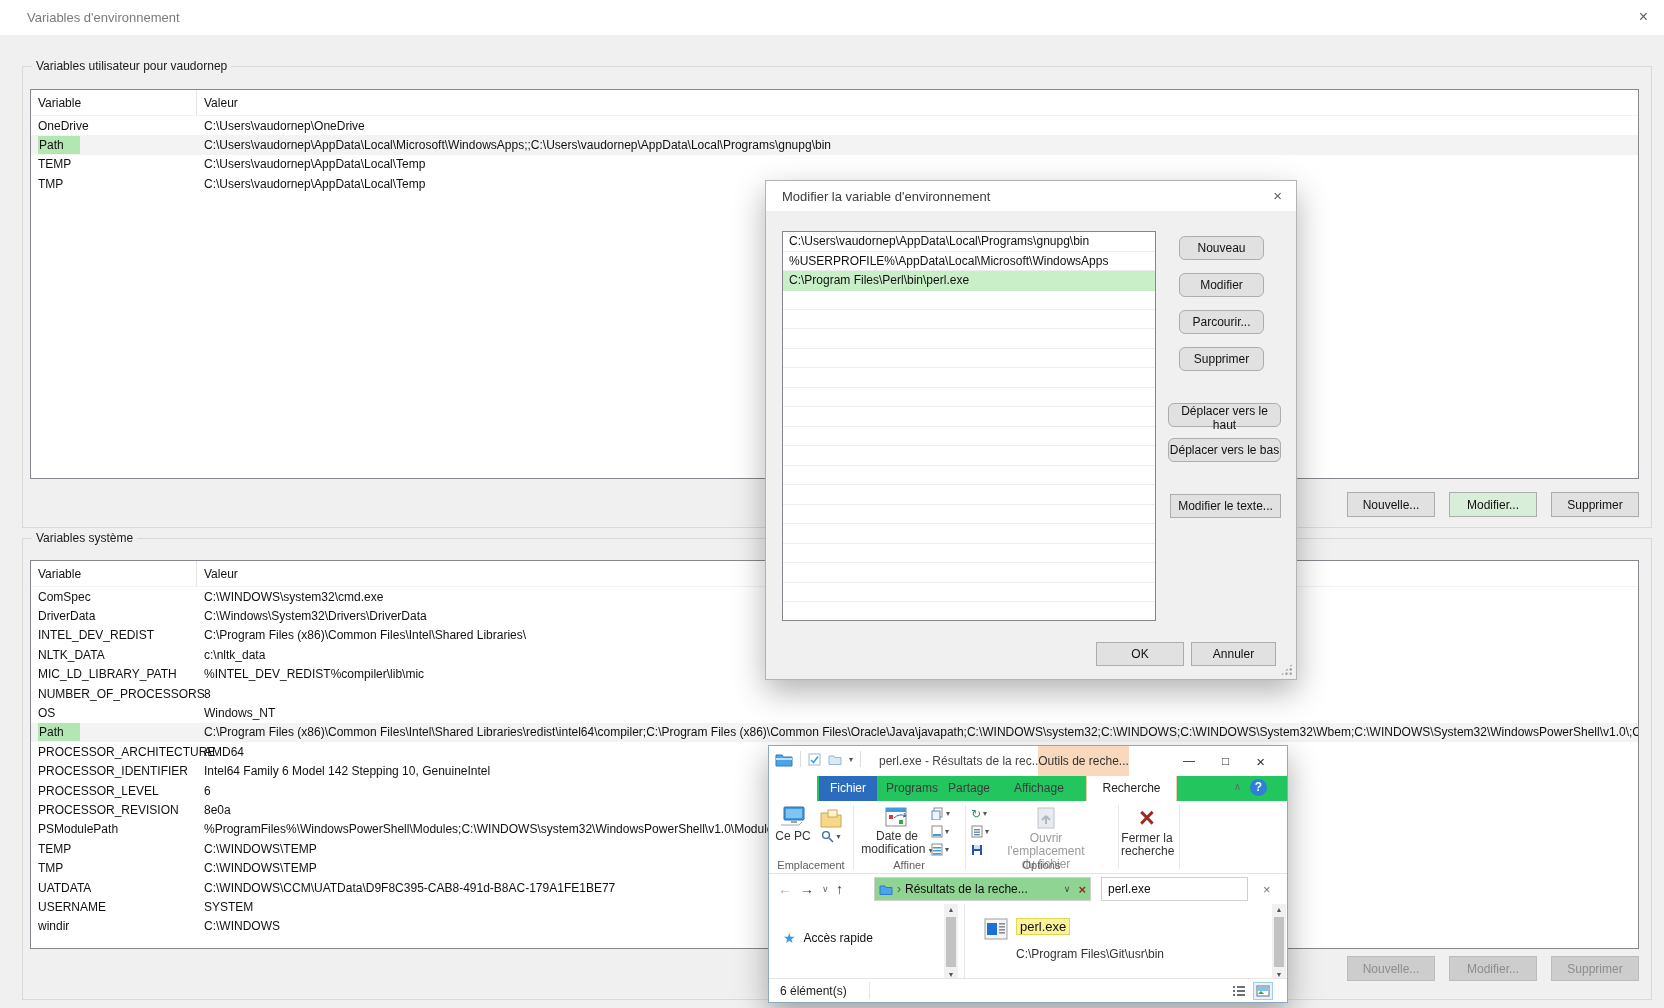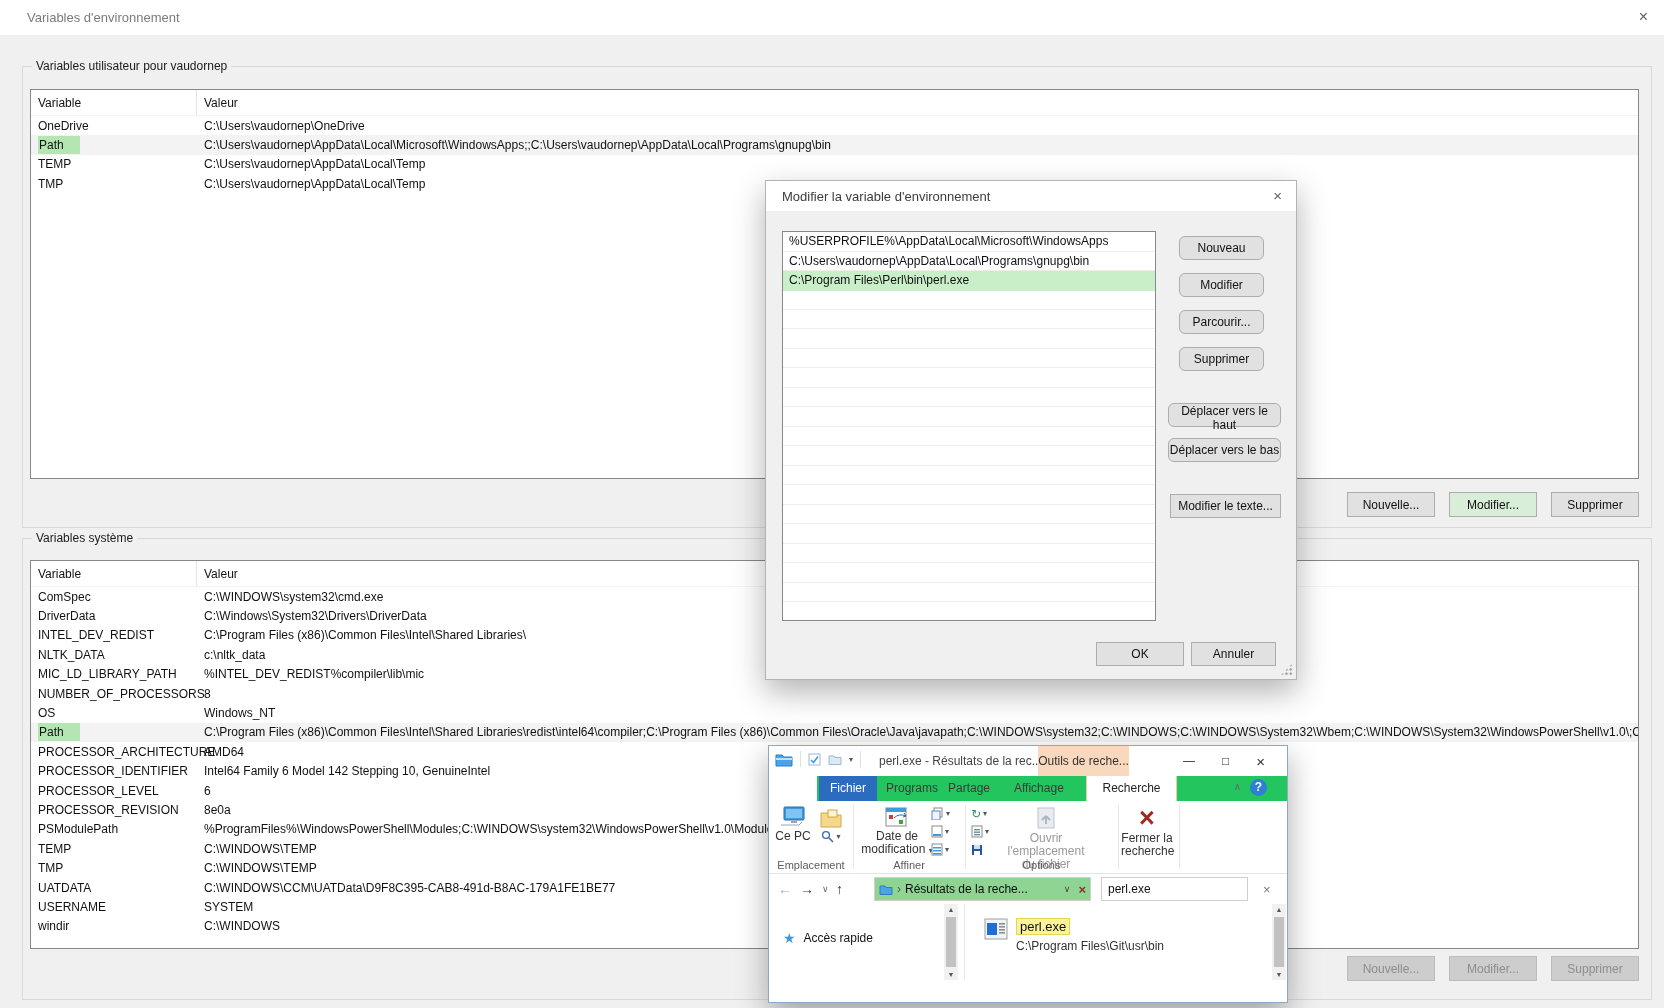--- a/index.html
+++ b/index.html
@@ -98,21 +98,21 @@
   .ex-nav-item { position:absolute; left:14px; top:26px; display:flex; align-items:center; gap:8px; }
   .qa-star { color:#3f9bdc; font-size:14px; }
   .scrollbar { position:absolute; top:0; width:14px; height:100%; background:#f1f1f1; font-size:7px; color:#555; text-align:center; }
   .scrollbar .up { position:absolute; top:2px; left:0; right:0; }
   .scrollbar .dn { position:absolute; bottom:2px; left:0; right:0; }
   .scrollbar .thumb { position:absolute; top:13px; bottom:13px; left:2px; right:2px; background:#c2c2c2; }
   .sb-nav { left:175px; } .sb-main { right:1px; }
   .pane-div { position:absolute; left:195px; top:0; width:1px; height:100%; background:#e8e8e8; }
   .result-item { position:absolute; left:215px; top:14px; display:flex; gap:8px; }
   .result-name { display:inline-block; background:#fbf29c; border:1px solid #e3d653; padding:0 3px; font-size:13px; color:#111; }
-  .result-path { margin-top:4px; font-size:12px; color:#333; white-space:nowrap; }
+  .result-path { margin-top:12px; font-size:12px; color:#333; white-space:nowrap; }
   .ex-status { position:absolute; bottom:0; left:0; right:0; height:24px; background:#fff; border-top:1px solid #e4e4e4; }
   .status-text { position:absolute; left:11px; top:5px; color:#222; }
   .status-sep { position:absolute; left:100px; top:3px; width:1px; height:17px; background:#e4e4e4; }
   .view-icons { position:absolute; right:14px; top:3px; display:flex; gap:4px; }
   .view-btn { width:20px; height:18px; display:flex; align-items:center; justify-content:center; }
   .view-btn.active { border:1px solid #9ecdf2; background:#e7f3fc; }
   svg { display:block; }
 </style>
 </head>
 <body>
@@ -275,23 +275,23 @@
       </div>
   </div>
 
   <div class="edit-dialog">
     <div class="ed-titlebar">
       <span class="ed-title">Modifier la variable d'environnement</span>
       <span class="ed-close">×</span>
     </div>
     <div class="edit-list">
 
+        <div class="ed-item">C:\Users\vaudornep\AppData\Local\Programs\gnupg\bin</div>
+
         <div class="ed-item">%USERPROFILE%\AppData\Local\Microsoft\WindowsApps</div>
-
-        <div class="ed-item">C:\Users\vaudornep\AppData\Local\Programs\gnupg\bin</div>
 
         <div class="ed-item selected">C:\Program Files\Perl\bin\perl.exe</div>
       </div>
     <div class="ed-side">
 
         <button class="ed-btn">Nouveau</button>
 
         <button class="ed-btn">Modifier</button>
 
         <button class="ed-btn">Parcourir...</button>
@@ -514,15 +514,38 @@
           <div class="result-path">C:\Program Files\Git\usr\bin</div>
         </div>
       </div>
       <div class="scrollbar sb-main">
         <span class="up">▲</span>
         <div class="thumb"></div>
         <span class="dn">▼</span>
       </div>
     </div>
 
+    <div class="ex-status">
+      <span class="status-text">6 élément(s)</span>
+      <span class="status-sep"></span>
+      <div class="view-icons">
+        <span class="view-btn">
+          <svg width="14" height="12" viewBox="0 0 14 12">
+              <rect x="1" y="1" width="2" height="2" fill="#6b7075"></rect>
+              <rect x="5" y="1" width="8" height="2" fill="#6b7075"></rect>
+              <rect x="1" y="5" width="2" height="2" fill="#6b7075"></rect>
+              <rect x="5" y="5" width="8" height="2" fill="#6b7075"></rect>
+              <rect x="1" y="9" width="2" height="2" fill="#6b7075"></rect>
+              <rect x="5" y="9" width="8" height="2" fill="#6b7075"></rect>
+            </svg>
+        </span>
+        <span class="view-btn active">
+          <svg width="14" height="12" viewBox="0 0 14 12">
+              <rect x="1" y="1" width="12" height="10" fill="#fff" stroke="#6b7075"></rect>
+              <rect x="2" y="2" width="10" height="4" fill="#7fc4f2"></rect>
+              <path d="M2 9 l3 -3 l3 3 z" fill="#38a838"></path>
+            </svg>
+        </span>
+      </div>
+    </div>
   </div>
 
 </div>
 
 </body></html>

